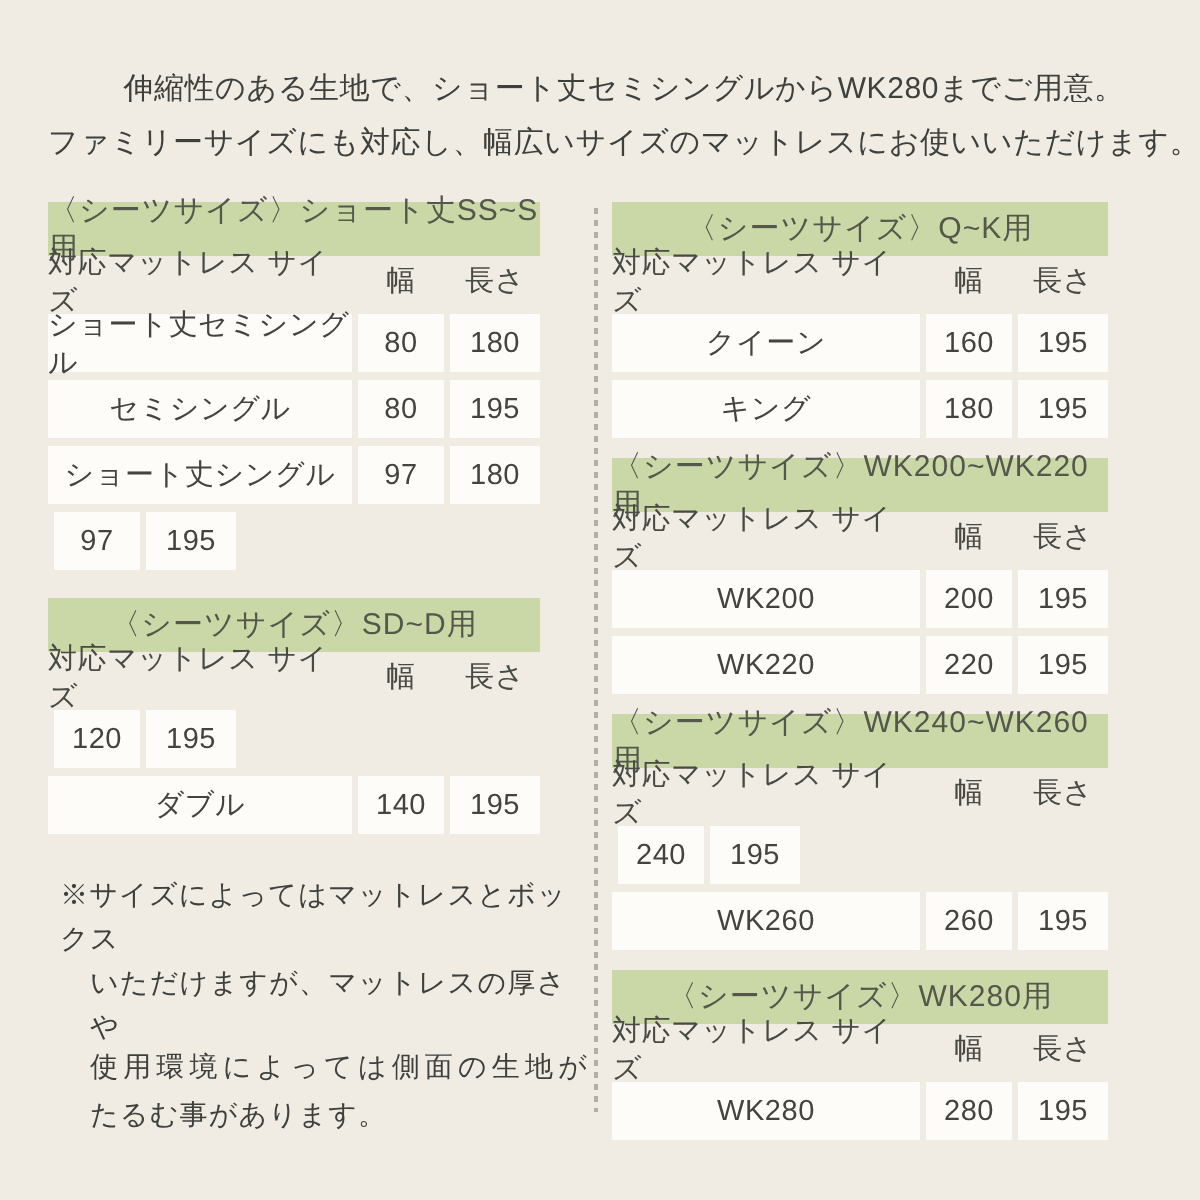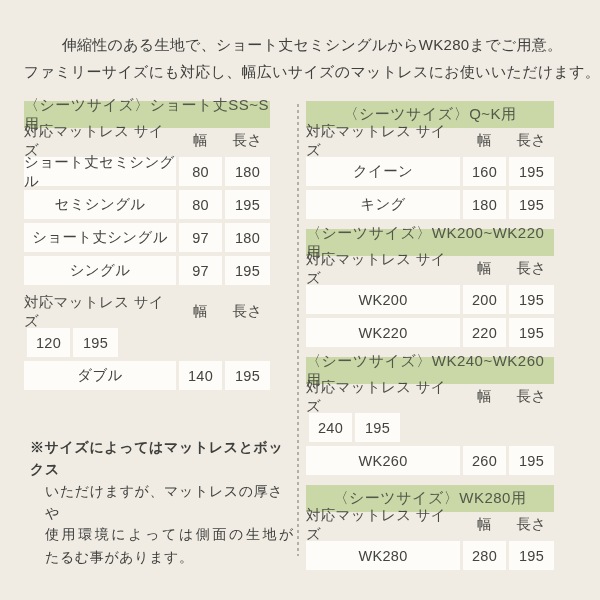--- a/index.html
+++ b/index.html
@@ -48,21 +48,21 @@
   .c-w { width:43px; margin-left:3px; }
   .c-l { width:45px; margin-left:3px; }
   .st-row .cell { background:#fdfcf8; font-size:14.5px; letter-spacing:0.3px; }
 
   
   .notes {
     position:absolute; left:30px; top:436px; width:264px;
     font-size:14px; line-height:22px; letter-spacing:0.6px; color:#3f3f3c;
   }
   .note { padding-left:15px; }
-  .note-line.first { margin-left:-15px;font-weight:bold; }
+  .note-line.first { margin-left:-15px; }
   .note-line.just { text-align:justify; text-align-last:justify;font-family:Liberation Mono, monospace; }
 </style>
 </head>
 <body>
 
 <div class="intro">
   <div>伸縮性のある生地で、ショート丈セミシングルからWK280までご用意。</div>
   <div>ファミリーサイズにも対応し、幅広いサイズのマットレスにお使いいただけます。</div>
 </div>
 
@@ -86,27 +86,27 @@
       <div class="cell c-name">セミシングル</div>
       <div class="cell c-w">80</div>
       <div class="cell c-l">195</div>
     </div>
     <div class="st-row">
       <div class="cell c-name">ショート丈シングル</div>
       <div class="cell c-w">97</div>
       <div class="cell c-l">180</div>
     </div>
     <div class="st-row">
-      <div class="cell c-name">シングル</div>
       <div class="cell c-w">97</div>
       <div class="cell c-l">195</div>
     </div>
   </div>
 
   <div class="sheet-table">
+    <div class="st-title">〈シーツサイズ〉SD~D用</div>
     <div class="st-header">
       <div class="cell c-name">対応マットレス サイズ</div>
       <div class="cell c-w">幅</div>
       <div class="cell c-l">長さ</div>
     </div>
     <div class="st-row">
       <div class="cell c-w">120</div>
       <div class="cell c-l">195</div>
     </div>
     <div class="st-row">

